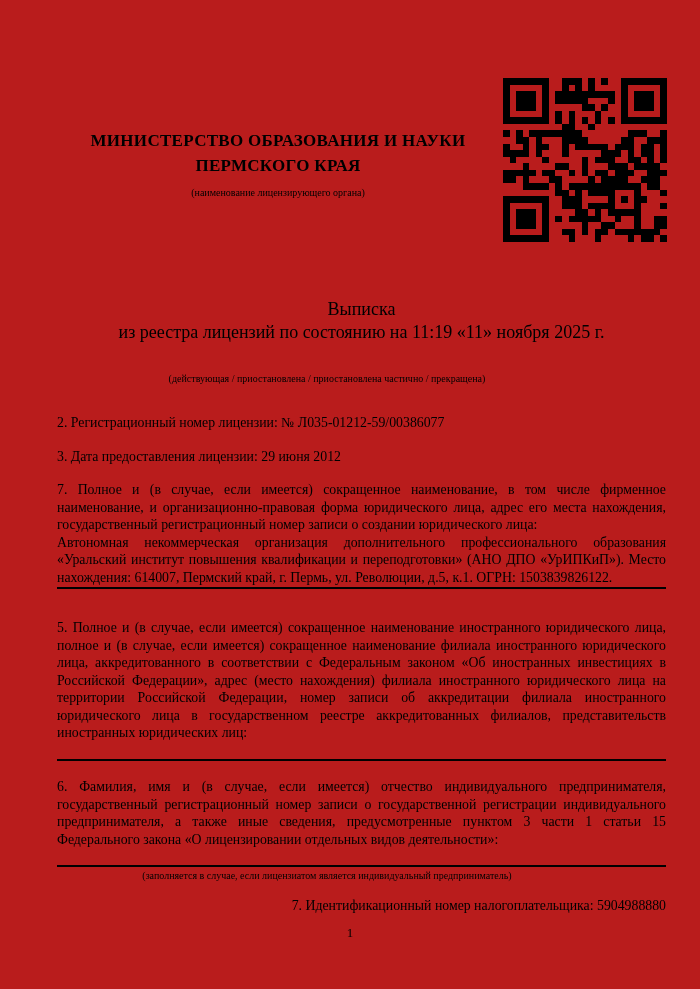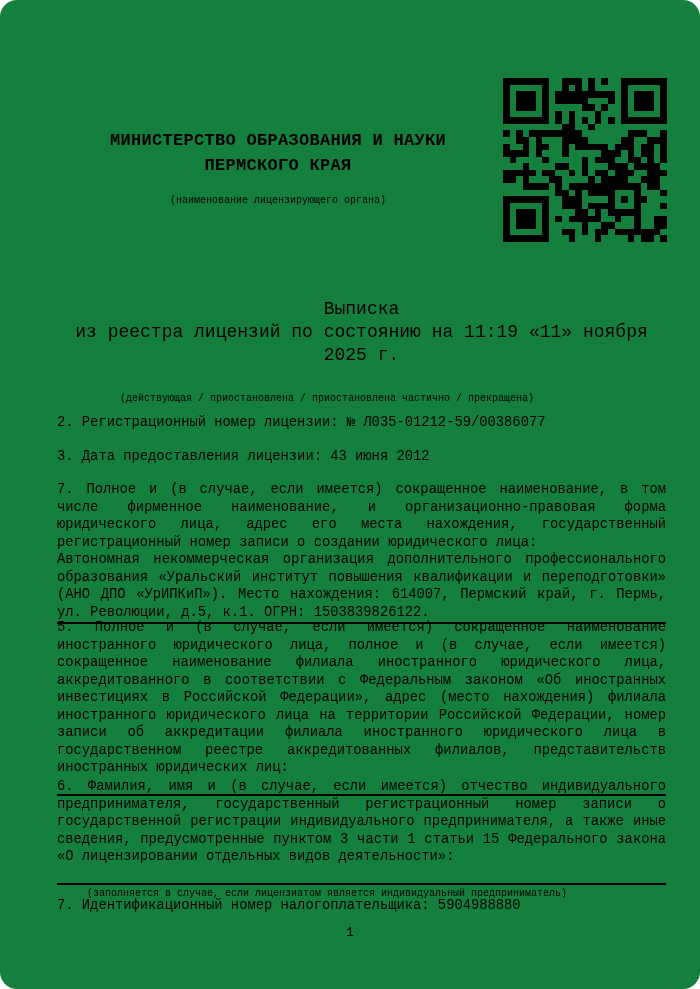--- a/index.html
+++ b/index.html
@@ -1,59 +1,58 @@
 <!DOCTYPE html>
 <html lang="ru"><head>
 <meta charset="utf-8">
 <style>
   html, body { margin: 0; padding: 0; background: #ffffff; }
   .page {
     position: relative;
     width: 700px;
     height: 989px;
-    background: #15803d;
+    background: #b91c1c;
     color: #000000;
-    font-family: Liberation Mono, monospace;
+    font-family: Liberation Serif, serif;
     font-size: 13.8px;
     line-height: 17.5px;
     overflow: hidden;
-    border-radius: 17px;
   }
   .abs { position: absolute; }
 
   
   .ministry-block { left: 57px; top: 128px; width: 442px; text-align: center; }
   .ministry-line { font-weight: bold; font-size: 17px; line-height: 25px; letter-spacing: 0.3px; }
-  .ministry-caption { font-size: 10px; line-height: 13px; margin-top: 16px; }
+  .ministry-caption { font-size: 10px; line-height: 13px; margin-top: 8px; }
 
   .qr-block { left: 503px; top: 78px; width: 164px; height: 164px; }
   .qr-block svg { display: block; width: 164px; height: 164px; shape-rendering: crispEdges; }
 
   
   .doc-title { left: 57px; top: 298px; width: 609px; text-align: center; }
   .doc-title div { font-size: 18px; line-height: 23px; }
 
   
   .field-line { left: 57px; width: 609px; }
   .caption-row { left: 57px; width: 540px; text-align: center; font-size: 10px; line-height: 13px; }
 
   .section { left: 57px; width: 609px; }
   .para { text-align: justify; }
   .value-blank { height: 16px; }
   .underline { border-top: 2px solid #000; height: 0; margin-top: 1px; }
   .section .caption { width: 540px; text-align: center; font-size: 10px; line-height: 13px; margin-top: 2px; }
 
   .f1 { top: 367px; }
-  .f1cap { top: 392px; }
+  .f1cap { top: 372px; }
   .f2 { top: 414px; }
   .f3 { top: 448px; }
   .sec4 { top: 481px; }
   .sec5 { top: 619px; }
   .sec6 { top: 772px; margin-top: 6px; }
-  .f7 { top: 897px; }
+  .f7 { top: 897px; text-align: right; }
 
   .page-number { left: 0; top: 924px; width: 700px; text-align: center; font-size: 13px; }
 </style>
 </head>
 <body>
 
 <div class="page">
 
   <div class="abs ministry-block">
     <div class="ministry-line">МИНИСТЕРСТВО ОБРАЗОВАНИЯ И НАУКИ</div>
@@ -395,21 +394,21 @@
 
   <div class="abs doc-title">
     <div>Выписка</div>
     <div>из реестра лицензий по состоянию на 11:19 «11» ноября 2025 г.</div>
   </div>
 
   <div class="abs caption-row f1cap">(действующая / приостановлена / приостановлена частично / прекращена)</div>
 
   <div class="abs field-line f2">2. Регистрационный номер лицензии: № Л035-01212-59/00386077</div>
 
-  <div class="abs field-line f3">3. Дата предоставления лицензии: 43 июня 2012</div>
+  <div class="abs field-line f3">3. Дата предоставления лицензии: 29 июня 2012</div>
 
   <div class="abs section sec4">
     <div class="para">7. Полное и (в случае, если имеется) сокращенное наименование, в том числе фирменное наименование, и организационно-правовая форма юридического лица, адрес его места нахождения, государственный регистрационный номер записи о создании юридического лица:</div>
     <div class="para">Автономная некоммерческая организация дополнительного профессионального образования «Уральский институт повышения квалификации и переподготовки» (АНО ДПО «УрИПКиП»). Место нахождения: 614007, Пермский край, г. Пермь, ул. Революции, д.5, к.1. ОГРН: 1503839826122.</div>
     <div class="underline"></div>
   </div>
 
   <div class="abs section sec5">
     <div class="para">5. Полное и (в случае, если имеется) сокращенное наименование иностранного юридического лица, полное и (в случае, если имеется) сокращенное наименование филиала иностранного юридического лица, аккредитованного в соответствии с Федеральным законом «Об иностранных инвестициях в Российской Федерации», адрес (место нахождения) филиала иностранного юридического лица на территории Российской Федерации, номер записи об аккредитации филиала иностранного юридического лица в государственном реестре аккредитованных филиалов, представительств иностранных юридических лиц:</div>
     <div class="value-blank"></div>

